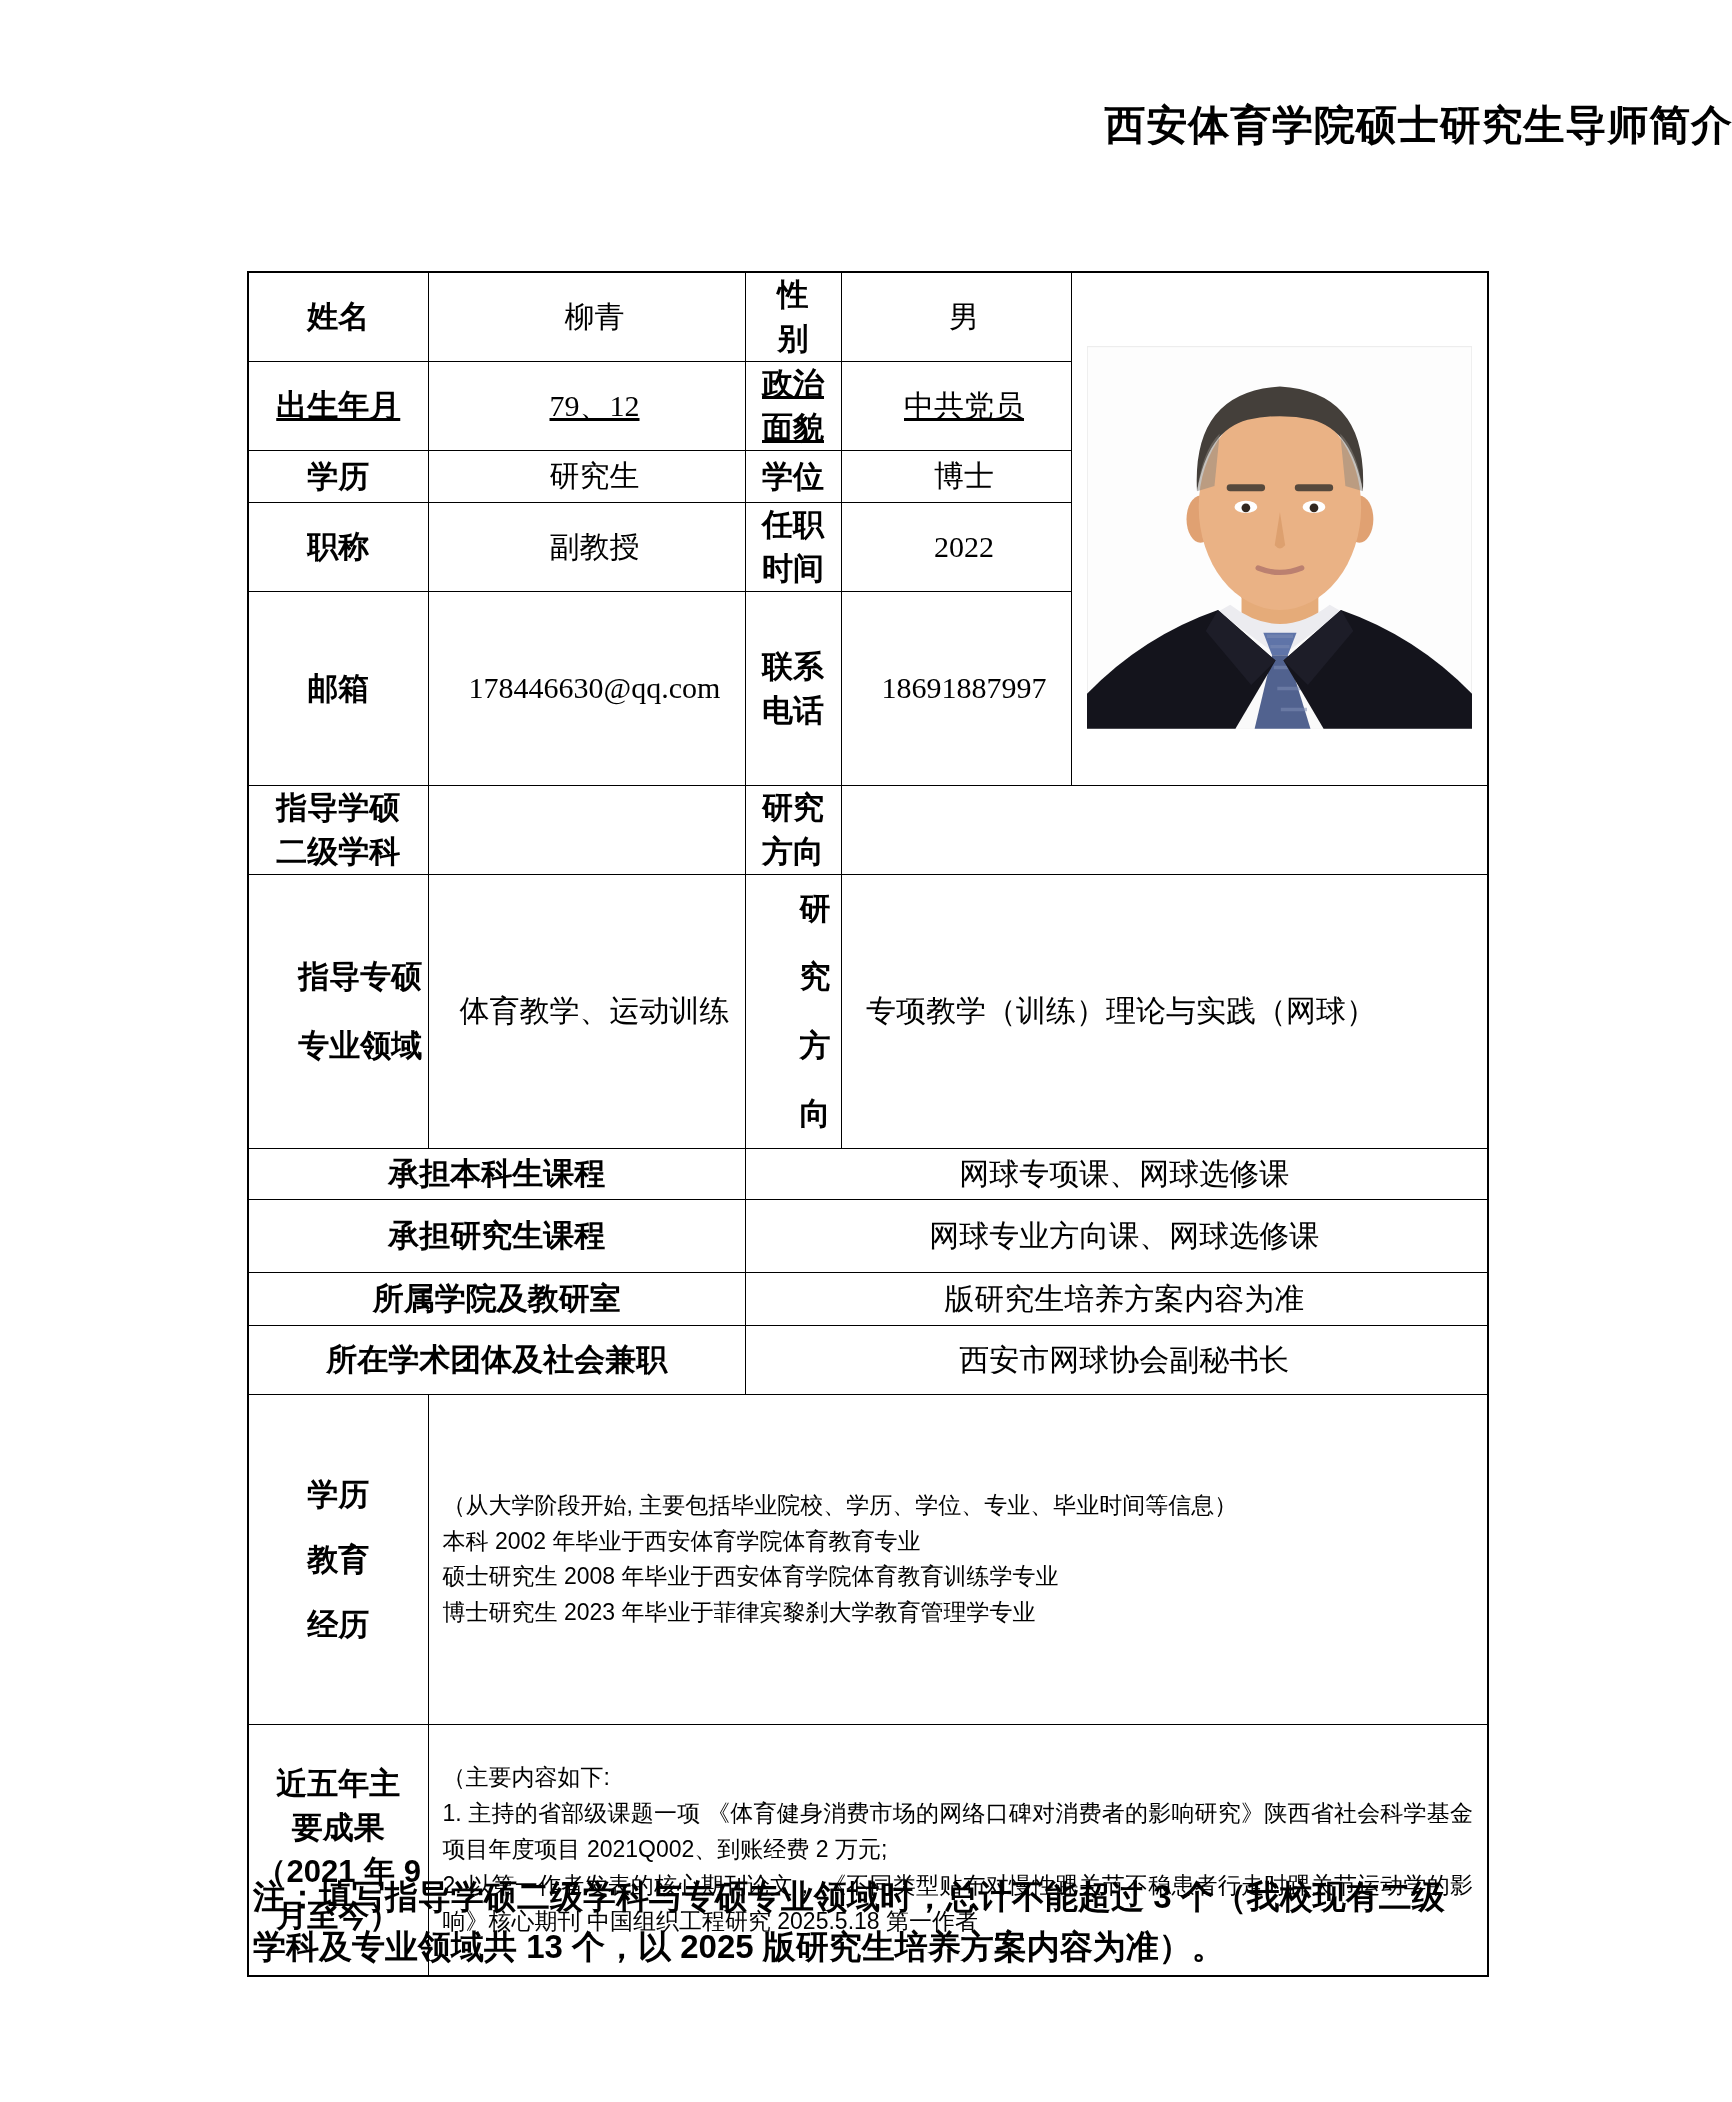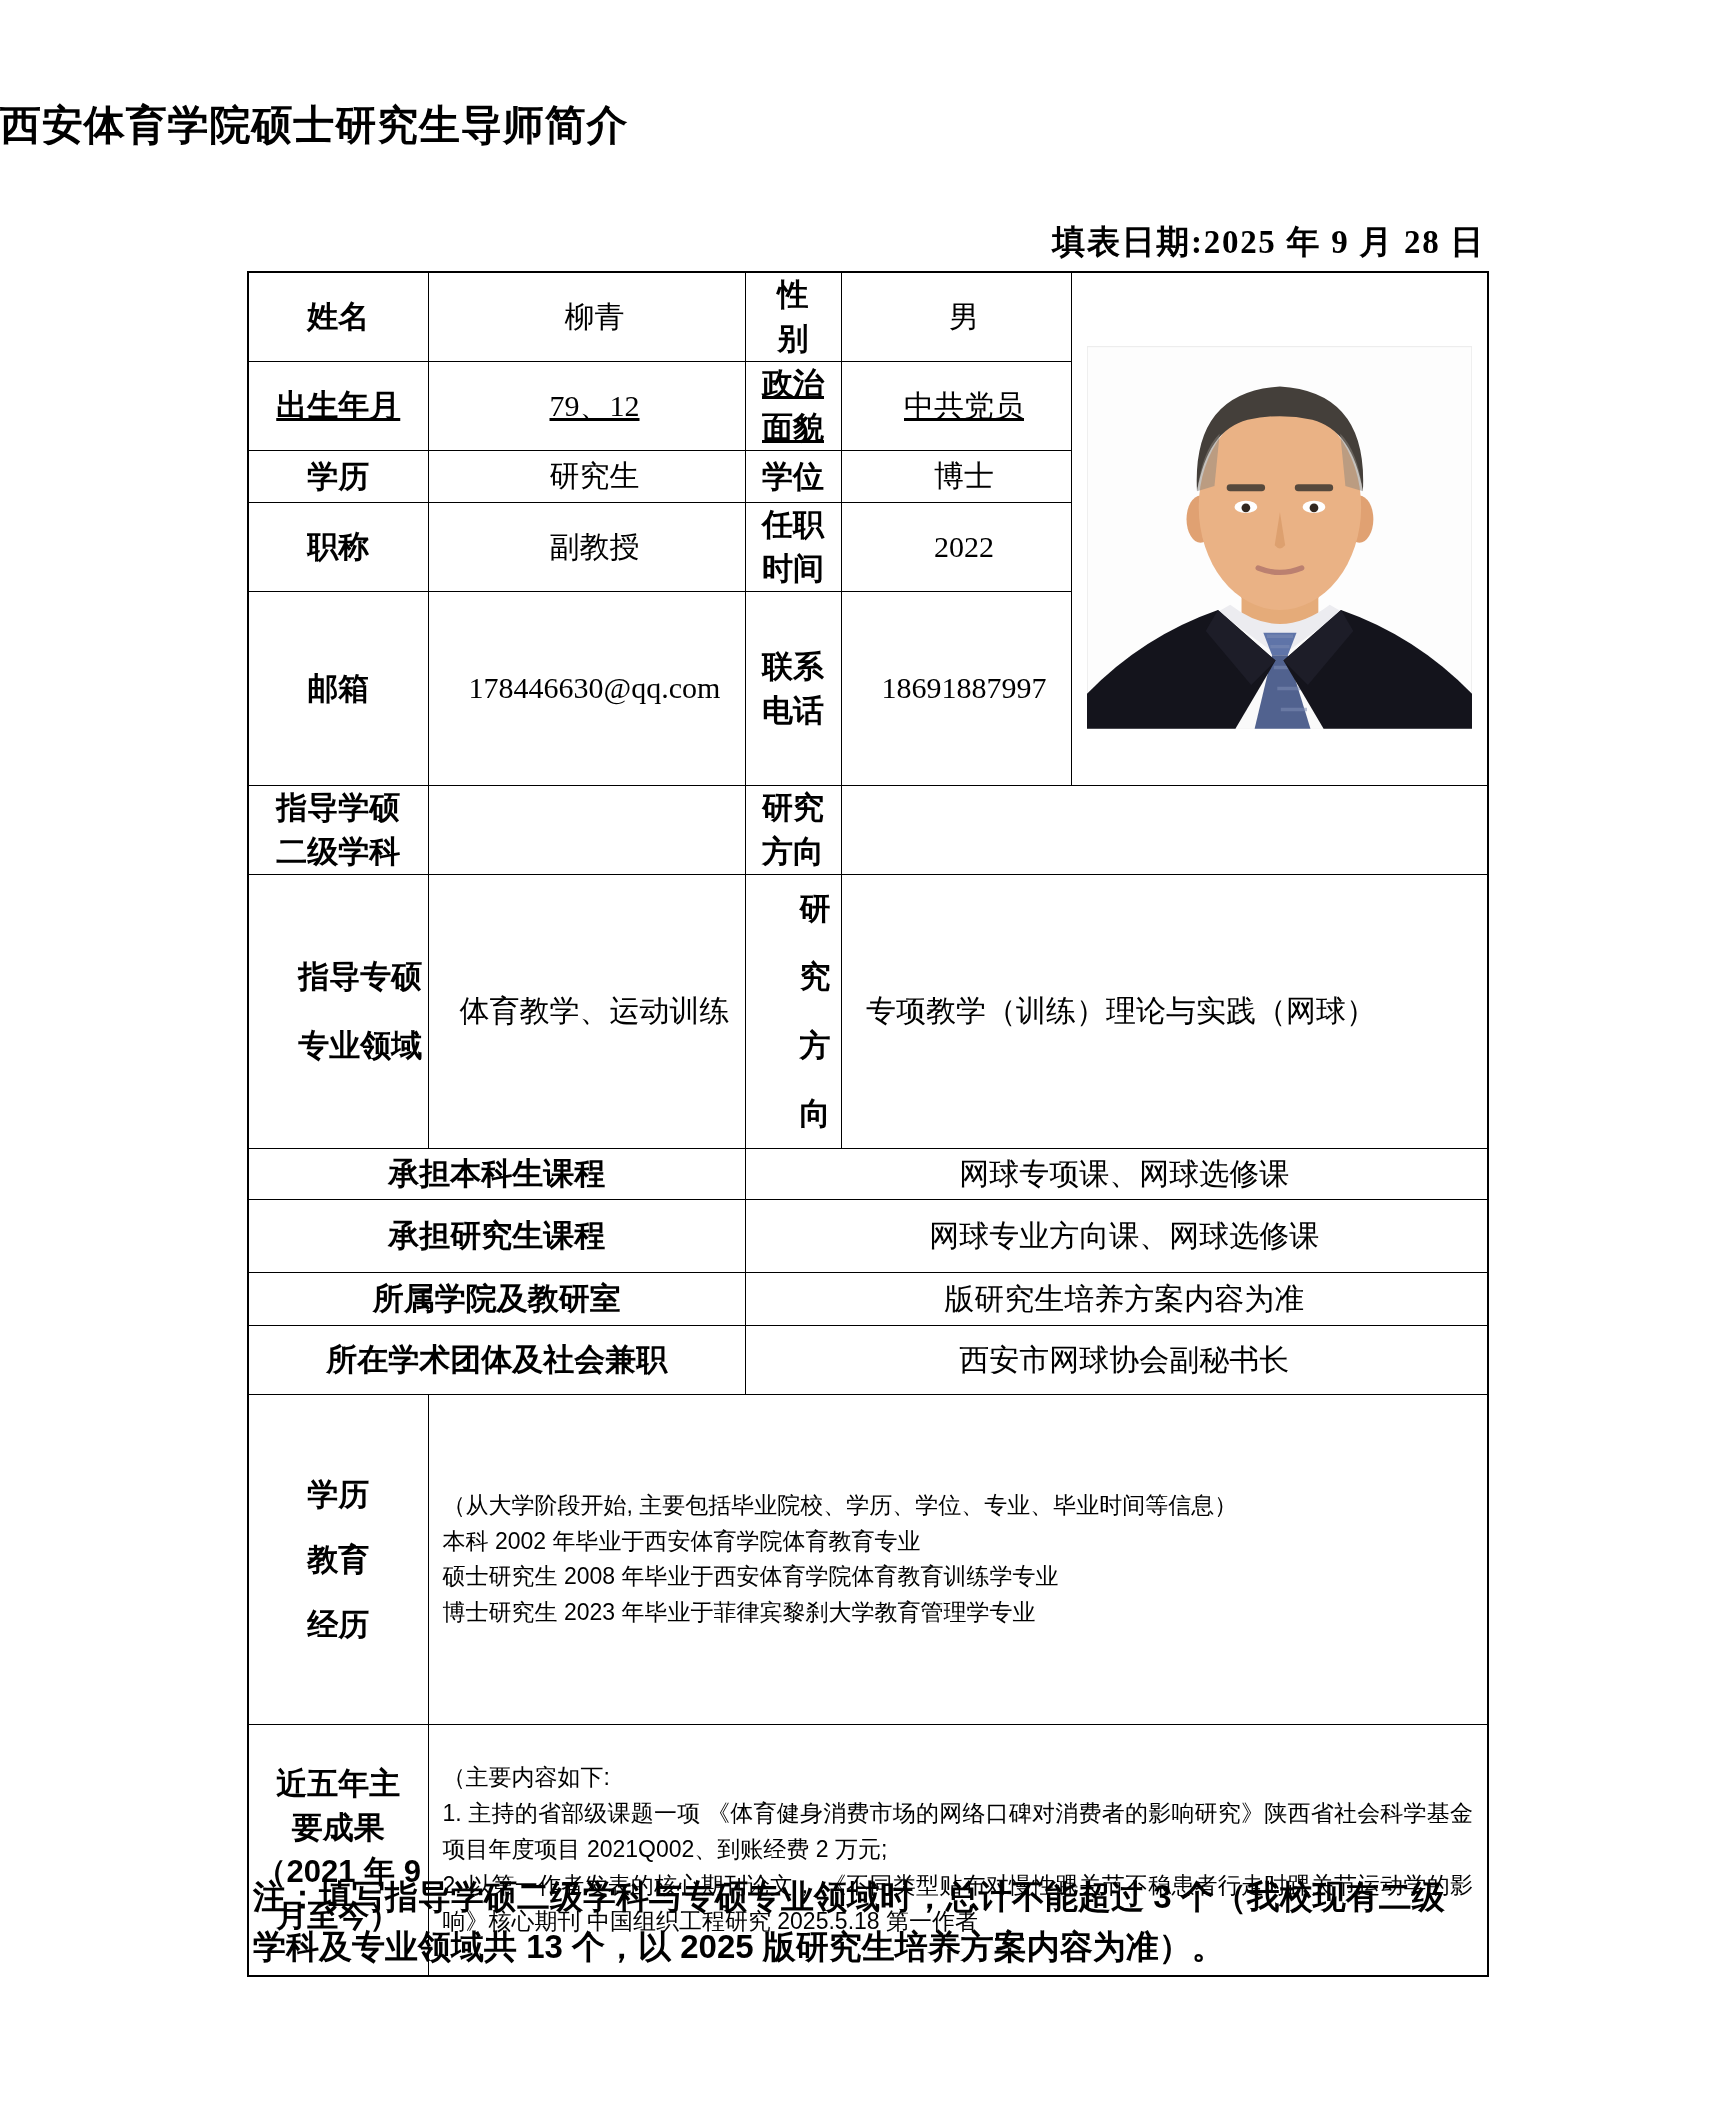--- a/index.html
+++ b/index.html
@@ -8,24 +8,25 @@
     position:relative;
     width:1733px; height:2102px;
     margin:0 auto;
     background:#ffffff;
     color:#000;
     font-family:"Liberation Sans", sans-serif;
     overflow:hidden;
   }
   .doc-title {
     position:absolute; top:98px; left:0; width:100%;
-    text-align:left;
+    text-align:right;
     font-size:41px; font-weight:700;
     font-family:"Liberation Sans", sans-serif;
     letter-spacing:0.9px;
+    padding-left:19px;
   }
   .date-line {
     position:absolute; top:220px; right:248px;
     font-size:33px; font-weight:600;
     font-family:"Liberation Serif", serif;
     letter-spacing:1.7px;
   }
   table.form {
     position:absolute; left:247px; top:271px;
     width:1239px;
@@ -81,21 +82,20 @@
     font-weight:700; font-size:33px; line-height:1.5;
   }
 </style>
 </head>
 <body>
 
 <div class="page">
 
   <h1 class="doc-title">西安体育学院硕士研究生导师简介</h1>
 
-  <div class="date-line">填表日期:2025 年 9 月 28 日</div>
 
   <table class="form">
     <colgroup>
       <col style="width:180px">
         <col style="width:317px">
         <col style="width:96px">
         <col style="width:230px">
         <col style="width:417px">
     </colgroup>
 

